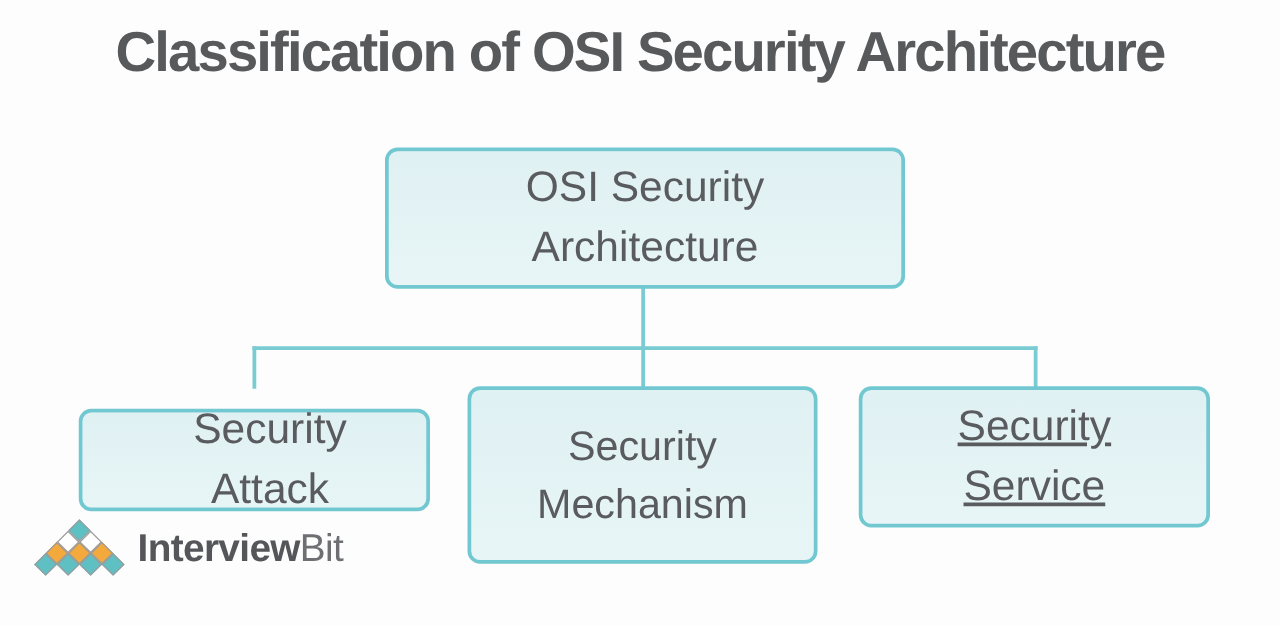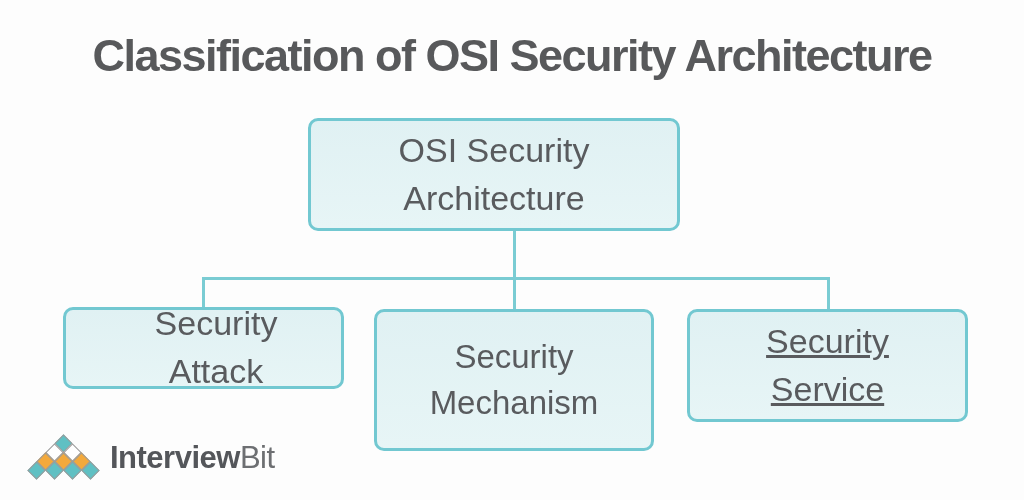--- a/index.html
+++ b/index.html
@@ -11,21 +11,21 @@
     overflow: hidden;
   }
   .canvas {
     position: absolute;
     left: 0; top: 0;
     width: 1024px; height: 500px;
   }
   .title {
     position: absolute;
     left: 0; right: 0;
-    top: 30px;
+    top: 16px;
     text-align: center;
     font-size: 45px;
     font-weight: 700;
     letter-spacing: -1.5px;
     color: #58595b;
     white-space: nowrap;
   }
   .node {
     position: absolute;
     background: linear-gradient(180deg, #e0f1f3 0%, #e7f5f6 100%);
@@ -33,33 +33,33 @@
     border-radius: 10px;
     display: flex;
     align-items: center;
     justify-content: center;
     text-align: center;
     color: #595b5e;
     font-size: 34px;
     line-height: 1.4;
     padding: 0 22px;
   }
-  .node-root { left: 308px; top: 118px; width: 372px; height: 113px; }
-  .node-attack    { left: 63px;  top: 307px; width: 281px; height: 82px; padding-left: 47px; }
+  .node-root { left: 308px; top: 118px; width: 416px; height: 113px; }
+  .node-attack    { left: 63px;  top: 327px; width: 281px; height: 82px; padding-left: 47px; }
   .node-mechanism { left: 374px; top: 309px; width: 280px; height: 142px; font-size: 33px; }
   .node-service   { left: 687px; top: 309px; width: 281px; height: 113px; text-decoration: underline; }
   .connector { position: absolute; background: #7accd3; }
   .conn-root-down { left: 513px; top: 229px; width: 3px;  height: 50px; }
   .conn-horizontal { left: 202px; top: 277px; width: 628px; height: 3px; }
   .conn-drop-left  { left: 202px; top: 277px; width: 3px; height: 34px; }
   .conn-drop-mid   { left: 513px; top: 277px; width: 3px; height: 34px; }
   .conn-drop-right { left: 827px; top: 277px; width: 3px; height: 34px; }
   .logo {
     position: absolute;
-    left: 28px; top: 432px;
+    left: 28px; top: 413px;
     height: 52px;
     display: flex;
     align-items: center;
   }
   .logo-pyramid {
     position: relative;
     width: 72px; height: 48px;
   }
   .diamond {
     position: absolute;

